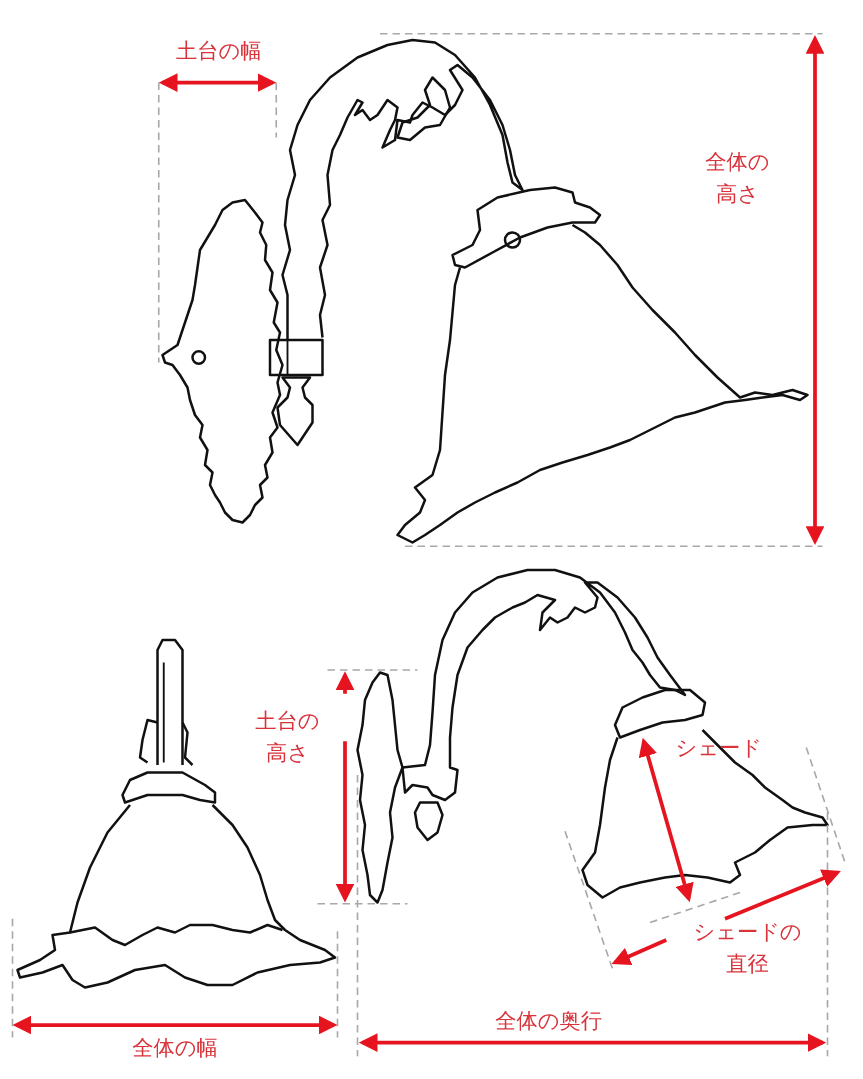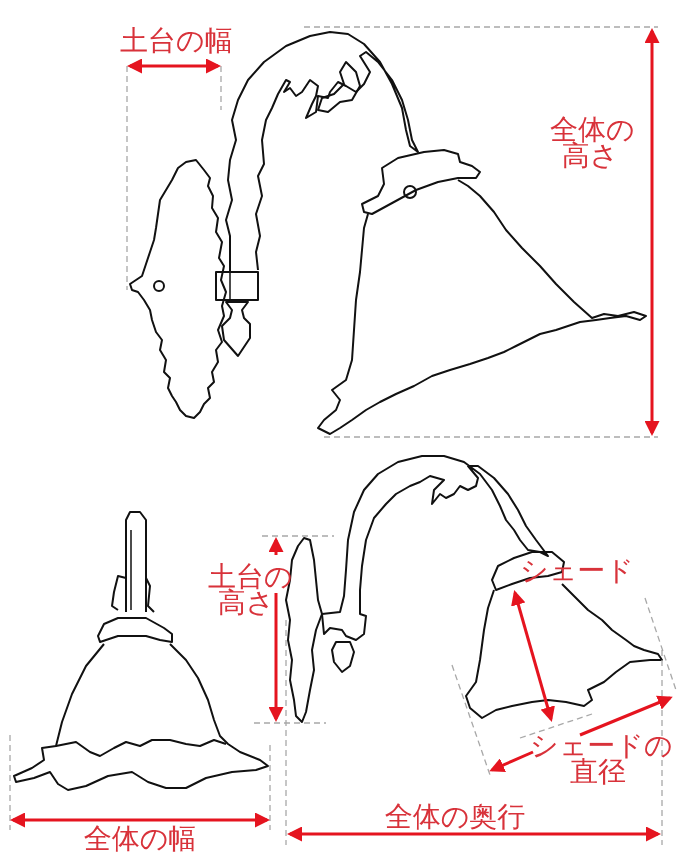--- a/index.html
+++ b/index.html
@@ -17,21 +17,21 @@
     #stage {
       position: absolute;
       left: 0;
       top: 0;
       width: 690px;
       height: 863px;
     }
     .label {
       position: absolute;
       color: #d8323a;
-      font-size: 28px;
+      font-size: 17px;
       line-height: 26px;
       text-align: center;
       white-space: nowrap;
       font-family: "DejaVu Sans", "Liberation Sans", sans-serif;
     }
     .label .line { display: block; }
   </style>
 </head>
 <body>
 
@@ -119,34 +119,34 @@
 
   <div class="label" style="left:120px; top:28px; width:110px;">
     <span class="line">土台の幅</span>
   </div>
 
   <div class="label" style="left:550px; top:117px; width:80px;">
     <span class="line">全体の</span>
     <span class="line">高さ</span>
   </div>
 
-  <div class="label" style="left:208px; top:564px; width:76px;">
+  <div class="label" style="left:192px; top:564px; width:76px;">
     <span class="line">土台の</span>
     <span class="line">高さ</span>
   </div>
 
-  <div class="label" style="left:520px; top:558px; width:110px;">
+  <div class="label" style="left:520px; top:586px; width:110px;">
     <span class="line">シェード</span>
   </div>
 
   <div class="label" style="left:80px; top:826px; width:120px;">
     <span class="line">全体の幅</span>
   </div>
 
   <div class="label" style="left:530px; top:733px; width:136px;">
     <span class="line">シェードの</span>
     <span class="line">直径</span>
   </div>
 
-  <div class="label" style="left:380px; top:804px; width:150px;">
+  <div class="label" style="left:364px; top:804px; width:150px;">
     <span class="line">全体の奥行</span>
   </div>
 </div>
 
 </body></html>

